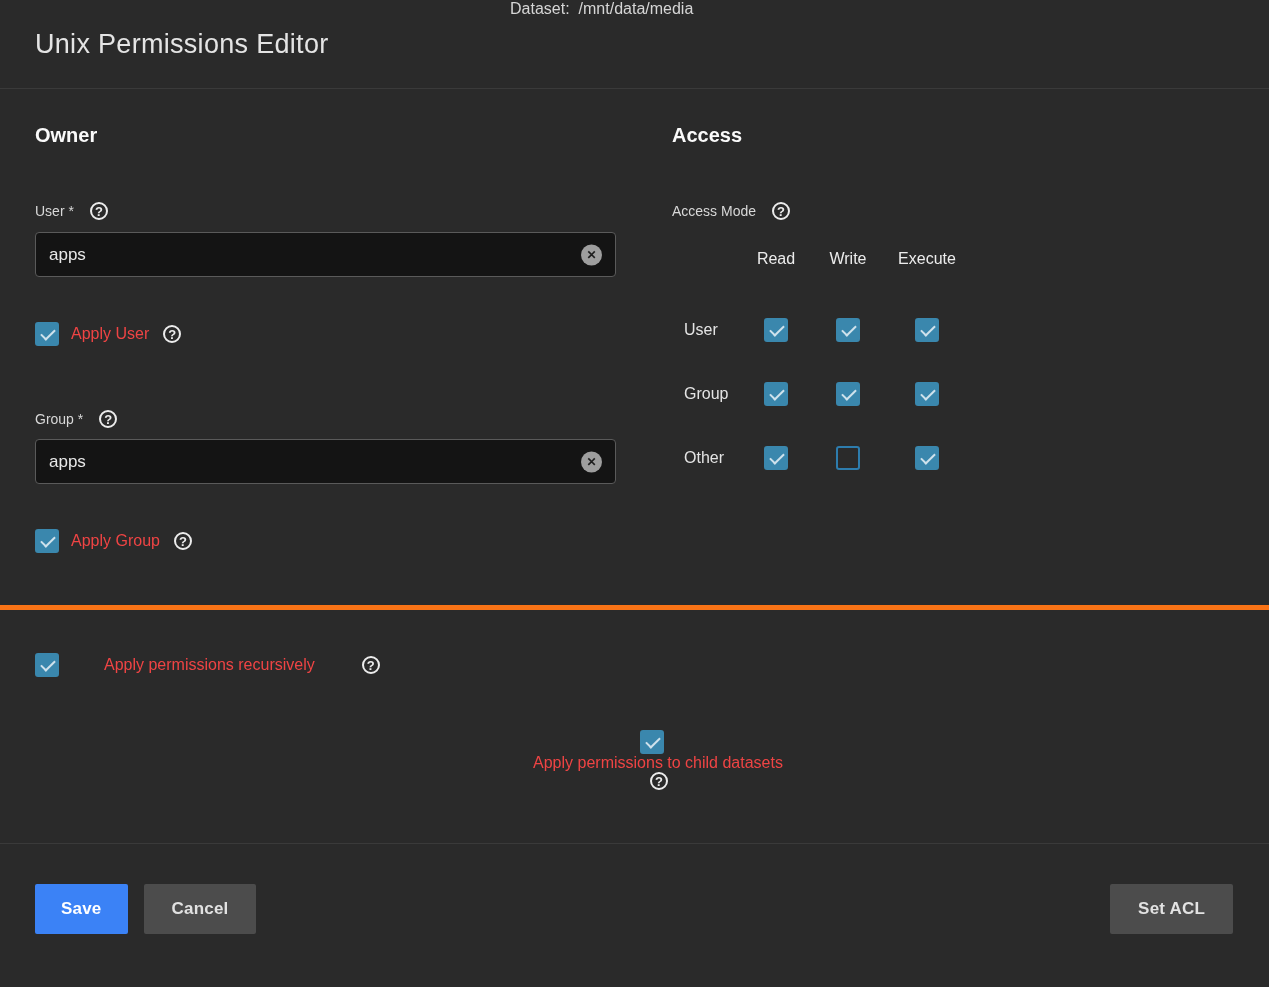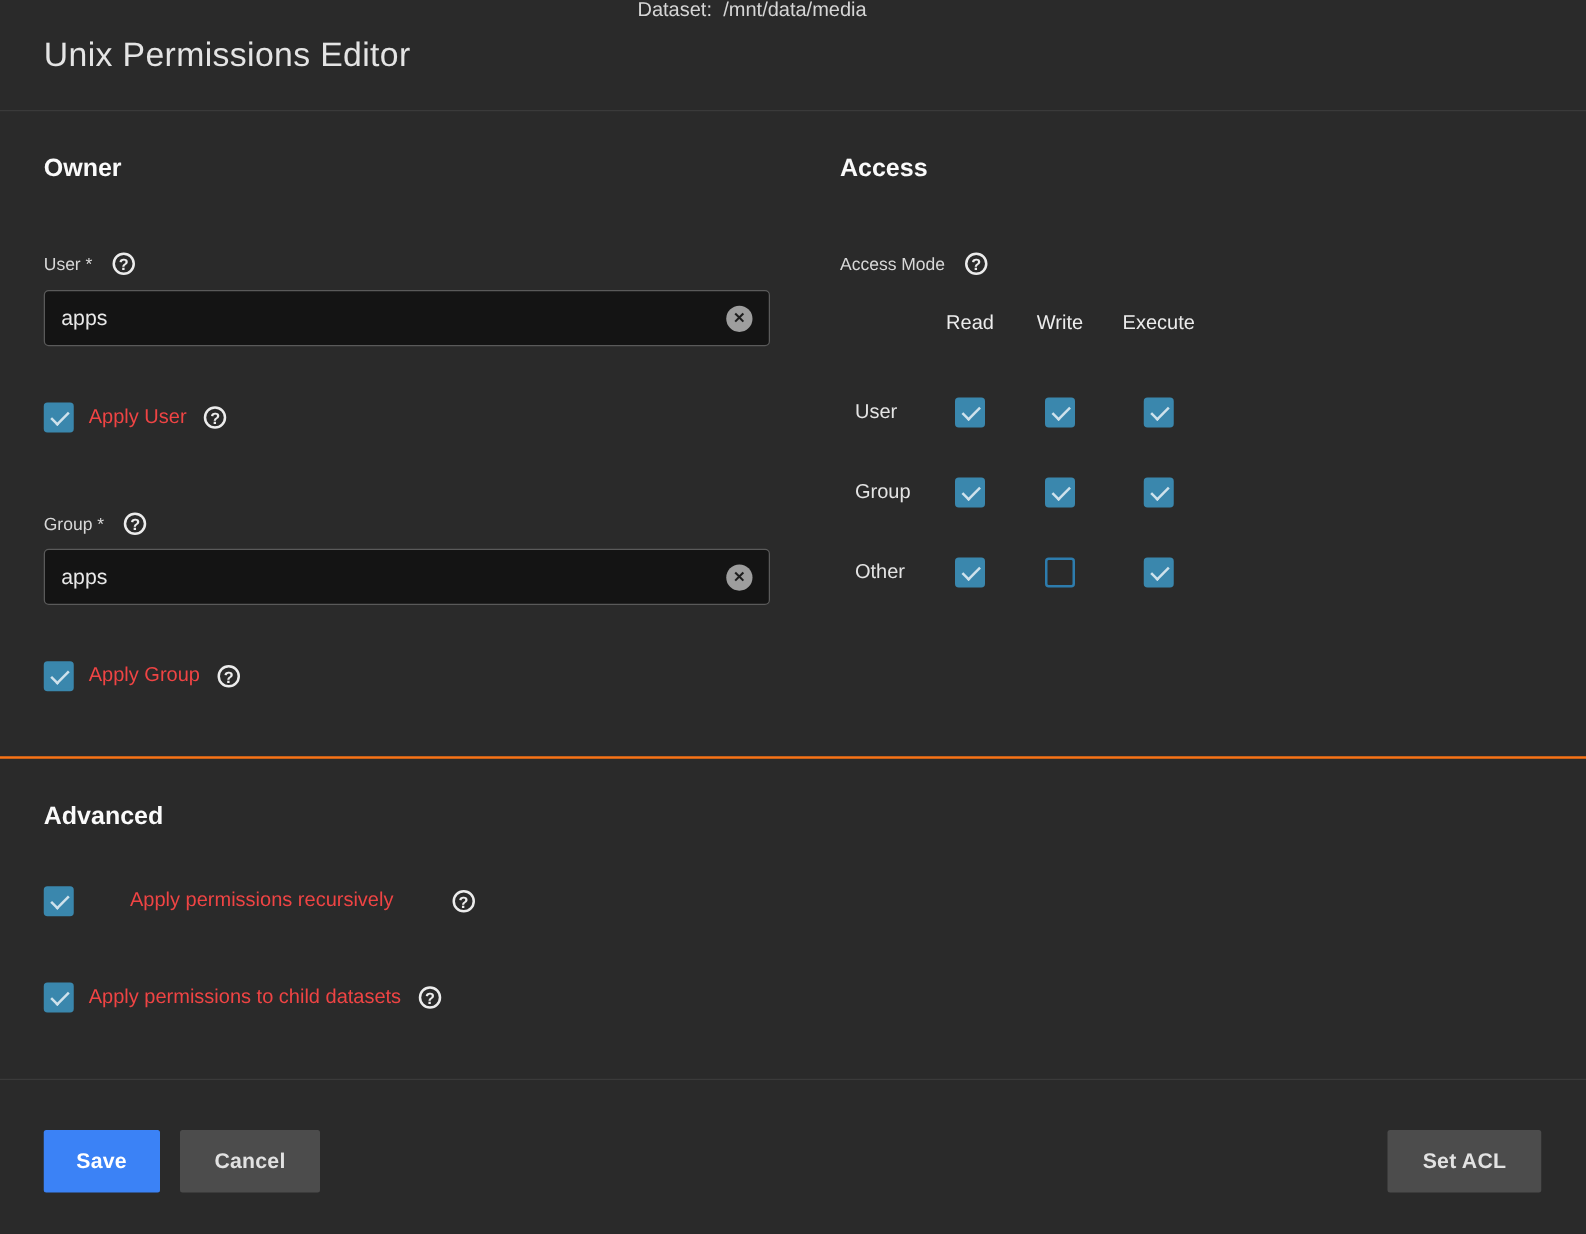--- a/index.html
+++ b/index.html
@@ -35,21 +35,21 @@
     gap: 9px;
     font-size: 16px;
     color: #d6d6d6;
   }
 
   
   .top-section {
     display: flex;
     padding-left: 35px;
     padding-bottom: 52px;
-    border-bottom: 2px solid #f97316;
+    border-bottom: 5px solid #f97316;
   }
   .col-left { width: 581px; }
   .col-right { margin-left: 56px; width: 560px; }
 
   h2 {
     margin-top: 33px;
     font-size: 20px;
     font-weight: 700;
     color: #fafafa;
     line-height: 26px;
@@ -182,21 +182,21 @@
     justify-content: center;
   }
 
   
   .advanced-section {
     padding-left: 35px;
     padding-bottom: 53px;
     border-bottom: 1px solid #3a3a3a;
   }
   .advanced-section .check-row:first-of-type { margin-top: 43px; gap: 33px; }
-  .advanced-section .check-row + .check-row { margin-top: 53px; }
+  .advanced-section .check-row + .check-row { margin-top: 53px; flex-direction: column; }
 
   
   footer {
     display: flex;
     align-items: flex-start;
     padding: 40px 36px 0 35px;
   }
   .btn {
     height: 50px;
     border: none;
@@ -312,21 +312,20 @@
         </span>
       <span class="cb-cell">
           <span class="checkbox checked"></span>
         </span>
     </div>
   </div>
 
 </section>
 
 <section class="advanced-section">
-  <h2>Advanced</h2>
 
   <div class="check-row">
     <span class="checkbox checked"></span>
     <span class="check-label">Apply permissions recursively</span>
     <span class="help-icon">?</span>
   </div>
 
   <div class="check-row">
     <span class="checkbox checked"></span>
     <span class="check-label">Apply permissions to child datasets</span>

